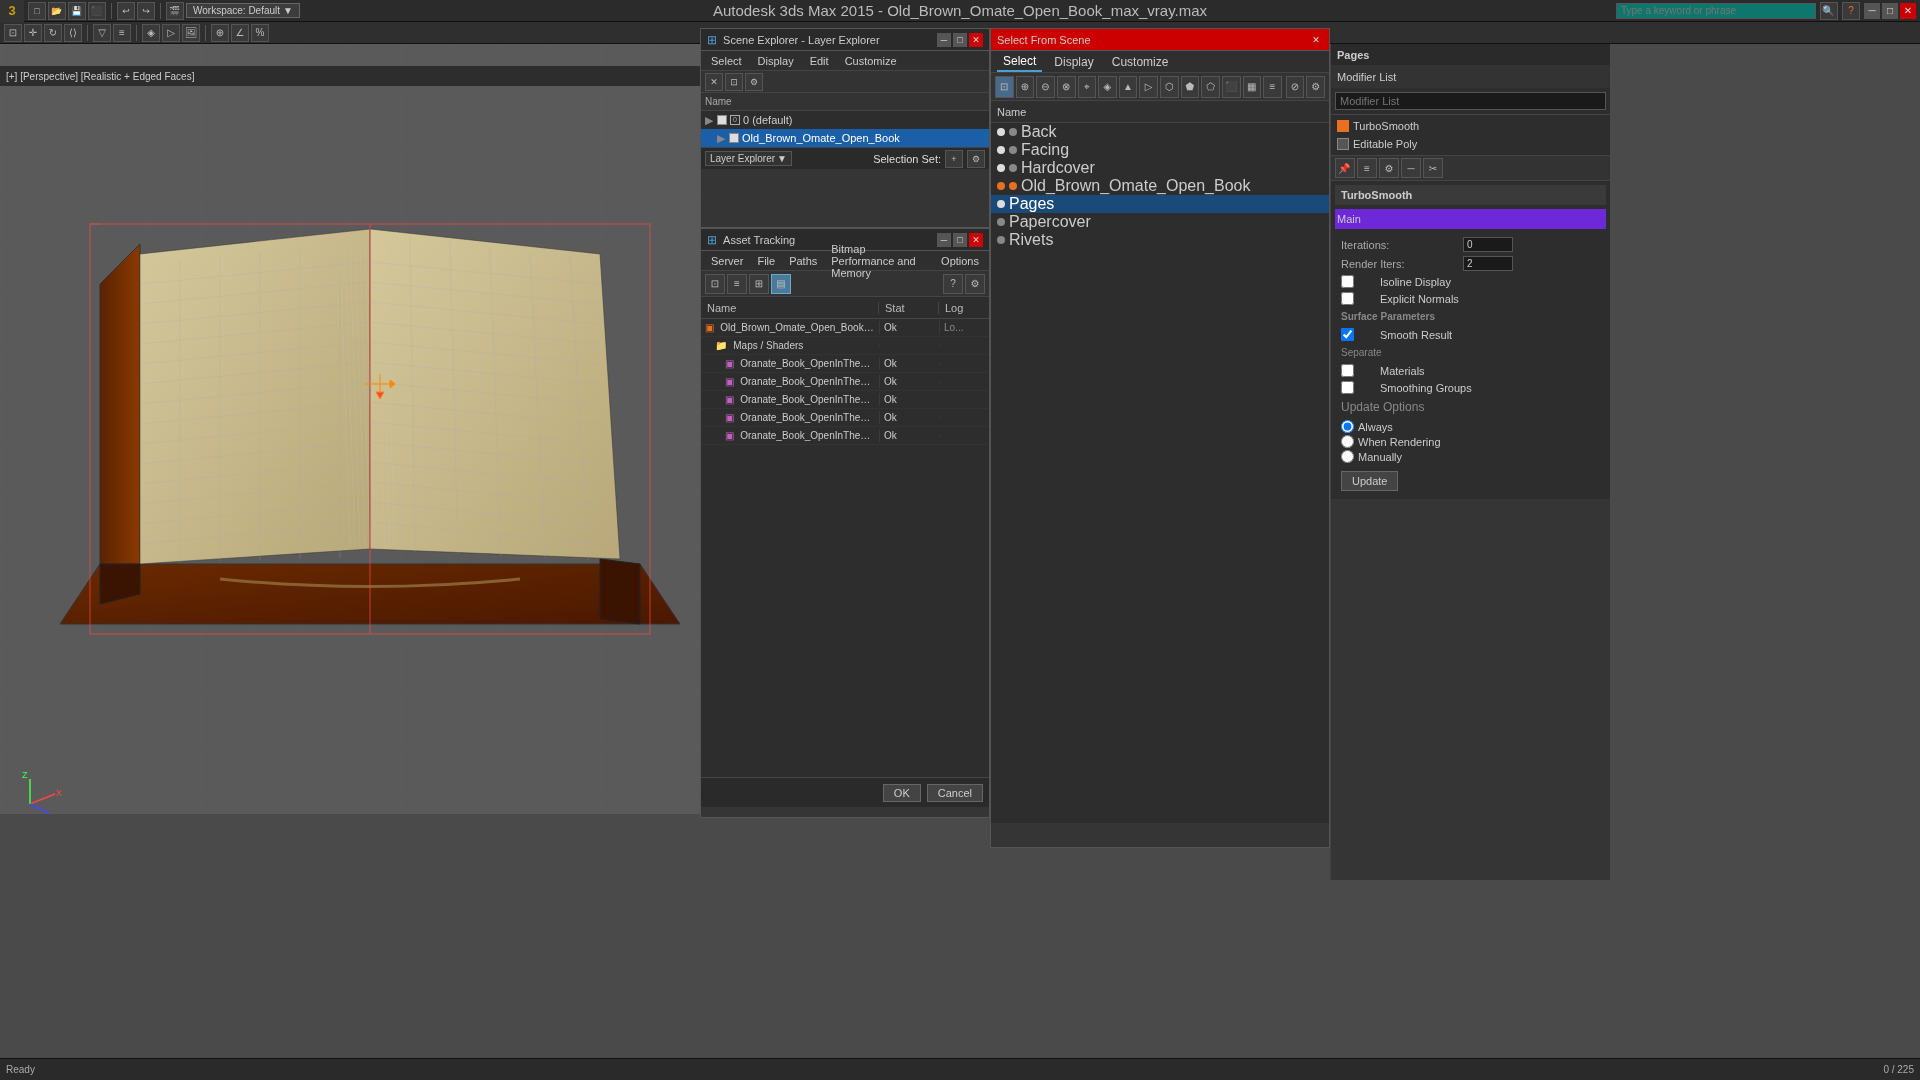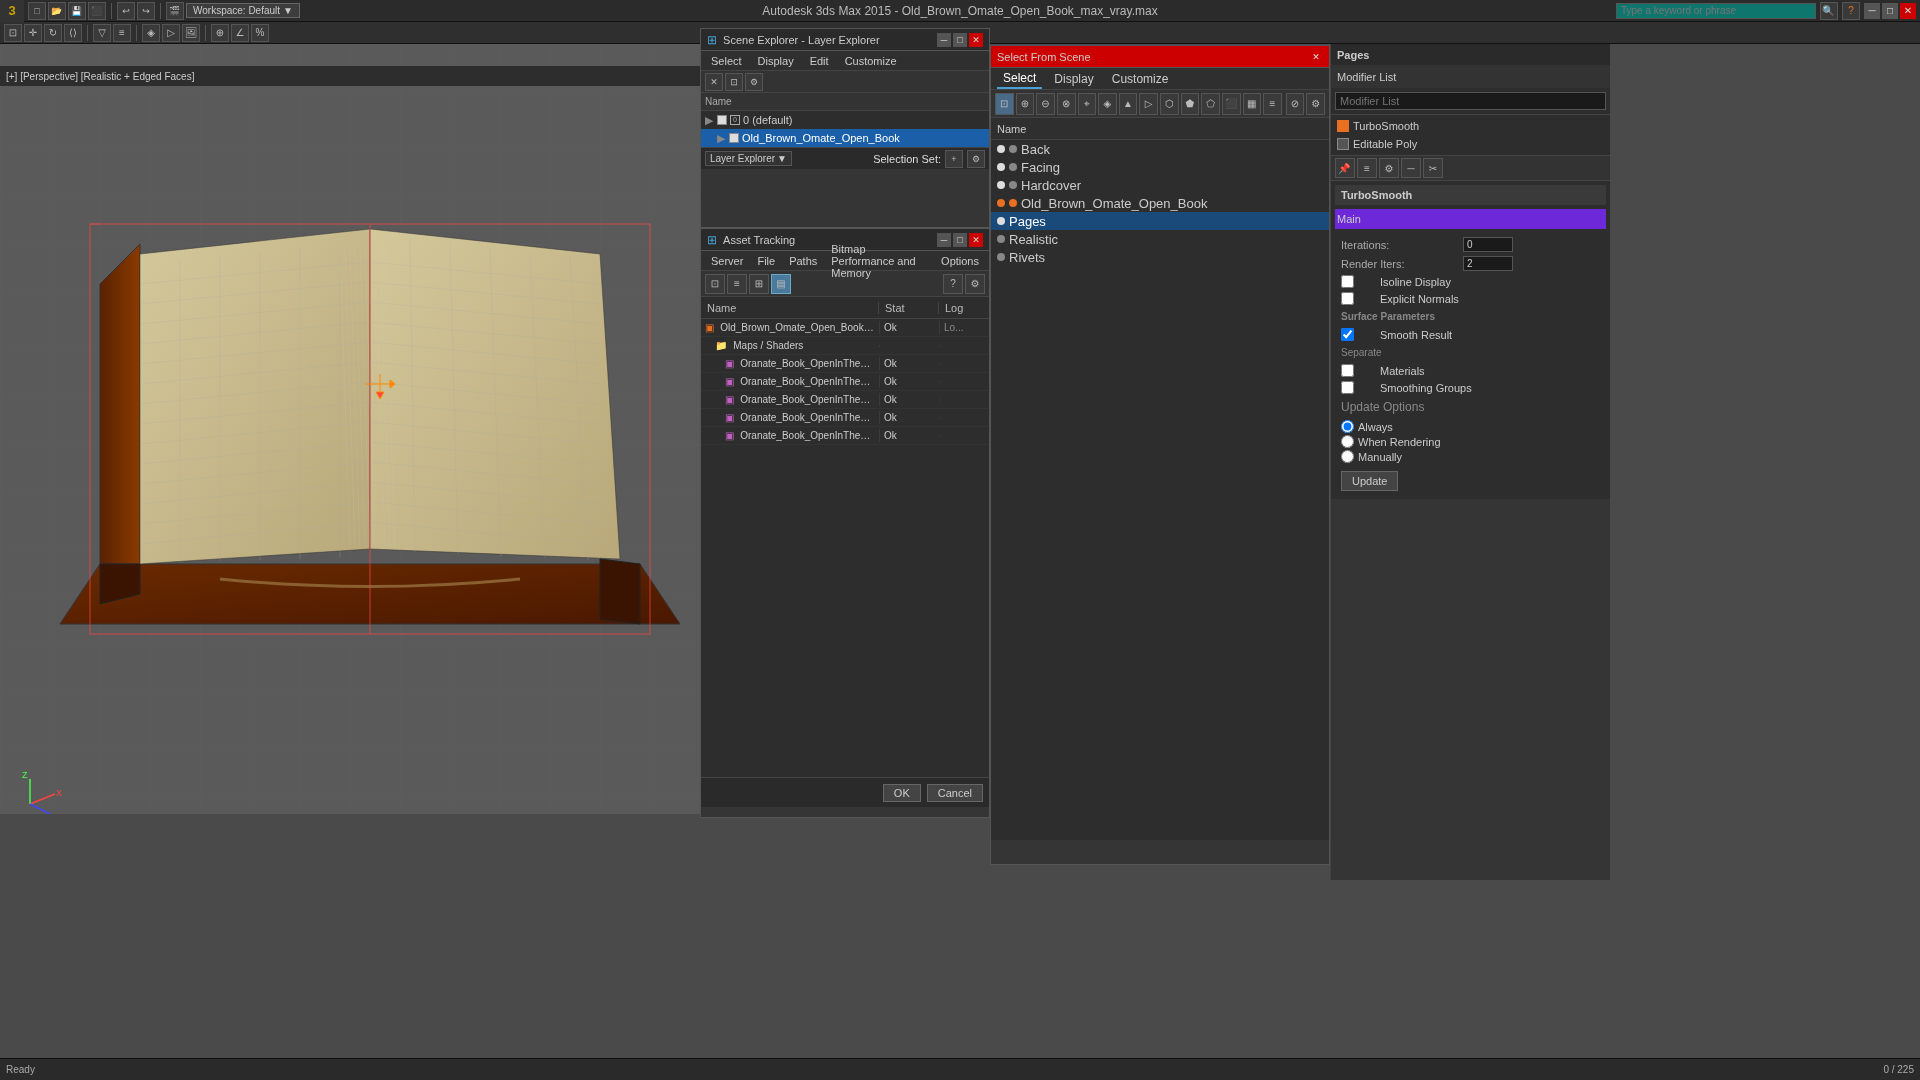--- a/index.html
+++ b/index.html
@@ -8,21 +8,21 @@
     
     #top-toolbar {
       position: absolute; top: 0; left: 0; width: 1920px; height: 22px;
       background: #2b2b2b; display: flex; align-items: center; border-bottom: 1px solid #111;
     }
     .tb-logo { width: 24px; height: 22px; background: #333; display: flex; align-items: center; justify-content: center; color: #c8a000; font-weight: bold; font-size: 13px; }
     .tb-icons { display: flex; align-items: center; gap: 2px; padding: 0 4px; }
     .tb-icon { width: 18px; height: 18px; background: #3a3a3a; border: 1px solid #555; display: flex; align-items: center; justify-content: center; font-size: 9px; color: #bbb; cursor: pointer; }
     .tb-separator { width: 1px; height: 16px; background: #555; margin: 0 3px; }
     .workspace-btn { background: #3d3d3d; border: 1px solid #666; padding: 1px 6px; color: #ccc; font-size: 10px; cursor: pointer; display: flex; align-items: center; gap: 3px; }
-    .title-bar { flex: 1; text-align: center; color: #bbb; font-size: 12px; }
+    .title-bar { flex: 1; text-align: center; color: #bbb; font-size: 15px; }
     .window-controls { display: flex; gap: 2px; padding-right: 4px; }
     .win-btn { width: 16px; height: 16px; background: #555; border: none; color: #ddd; font-size: 10px; cursor: pointer; display: flex; align-items: center; justify-content: center; }
     .win-btn.close { background: #c00; }
 
     
     #second-toolbar {
       position: absolute; top: 22px; left: 0; width: 1920px; height: 22px;
       background: #2f2f2f; display: flex; align-items: center; gap: 2px; padding: 0 4px;
       border-bottom: 1px solid #111;
     }
@@ -96,31 +96,31 @@
     .asset-status-col { width: 60px; border-left: 1px solid #3a3a3a; }
     .asset-path-col { width: 50px; border-left: 1px solid #3a3a3a; color: #888; }
     .file-icon-max { color: #e87020; margin-right: 3px; }
     .file-icon-png { color: #c060c0; margin-right: 3px; }
     .folder-icon { color: #c8a000; margin-right: 3px; }
     .asset-bottom { height: 30px; background: #2a2a2a; display: flex; align-items: center; justify-content: flex-end; gap: 6px; padding: 0 6px; border-top: 1px solid #444; }
     .asset-btn { padding: 2px 10px; background: #444; border: 1px solid #666; color: #ccc; font-size: 11px; cursor: pointer; }
 
     
     #select-scene {
-      position: absolute; top: 45px; left: 990px; width: 340px; height: 820px;
+      position: absolute; top: 28px; left: 990px; width: 340px; height: 820px;
       background: #353535; border: 1px solid #555; z-index: 10;
     }
     .select-scene-menu { height: 22px; background: #2f2f2f; display: flex; align-items: center; gap: 6px; padding: 0 6px; font-size: 12px; border-bottom: 1px solid #444; }
     .select-scene-menu-item { color: #ccc; cursor: pointer; padding: 2px 6px; }
     .select-scene-menu-item.active { color: #fff; border-bottom: 2px solid #4a9fd4; }
     .select-scene-toolbar { height: 28px; background: #333; display: flex; align-items: center; padding: 0 4px; gap: 2px; border-bottom: 1px solid #444; }
     .ss-icon { width: 22px; height: 22px; background: #3a3a3a; border: 1px solid #555; display: flex; align-items: center; justify-content: center; font-size: 10px; color: #bbb; cursor: pointer; }
     .ss-icon.active { background: #4a6a8a; }
     .ss-list { flex: 1; background: #2d2d2d; overflow-y: auto; }
-    .ss-item { height: 18px; display: flex; align-items: center; padding: 0 6px; font-size: 13px; color: #ccc; cursor: pointer; }
+    .ss-item { height: 18px; display: flex; align-items: center; padding: 0 6px; font-size: 16px; color: #ccc; cursor: pointer; }
     .ss-item.selected { background: #1a4a7a; color: #fff; }
     .ss-dot { width: 8px; height: 8px; border-radius: 50%; margin-right: 4px; }
     .ss-dot-white { background: #ddd; }
 
     
     #right-panel {
       position: absolute; top: 44px; left: 1330px; width: 280px; height: 836px;
       background: #353535; border-left: 1px solid #444;
     }
     .rp-header { height: 22px; display: flex; align-items: center; padding: 0 6px; font-size: 11px; color: #ccc; background: #333; }
@@ -550,21 +550,21 @@
       <span class="ss-dot" style="background:#e87020;"></span>
       <span style="width:8px;height:8px;border-radius:50%;background:#e87020;margin-right:4px;display:inline-block;"></span>
       <span>Old_Brown_Omate_Open_Book</span>
     </div>
     <div class="ss-item selected">
       <span style="width:8px;height:8px;border-radius:50%;background:#ddd;margin-right:4px;display:inline-block;"></span>
       <span>Pages</span>
     </div>
     <div class="ss-item">
       <span style="width:8px;height:8px;border-radius:50%;background:#888;margin-right:4px;display:inline-block;"></span>
-      <span>Realistic</span>
+      <span>Papercover</span>
     </div>
     <div class="ss-item">
       <span style="width:8px;height:8px;border-radius:50%;background:#888;margin-right:4px;display:inline-block;"></span>
       <span>Rivets</span>
     </div>
   </div>
 </div>
 
 <div id="right-panel">
   <div style="height:22px; background:#2a2a2a; display:flex; align-items:center; padding:0 6px; border-bottom:1px solid #333;">

